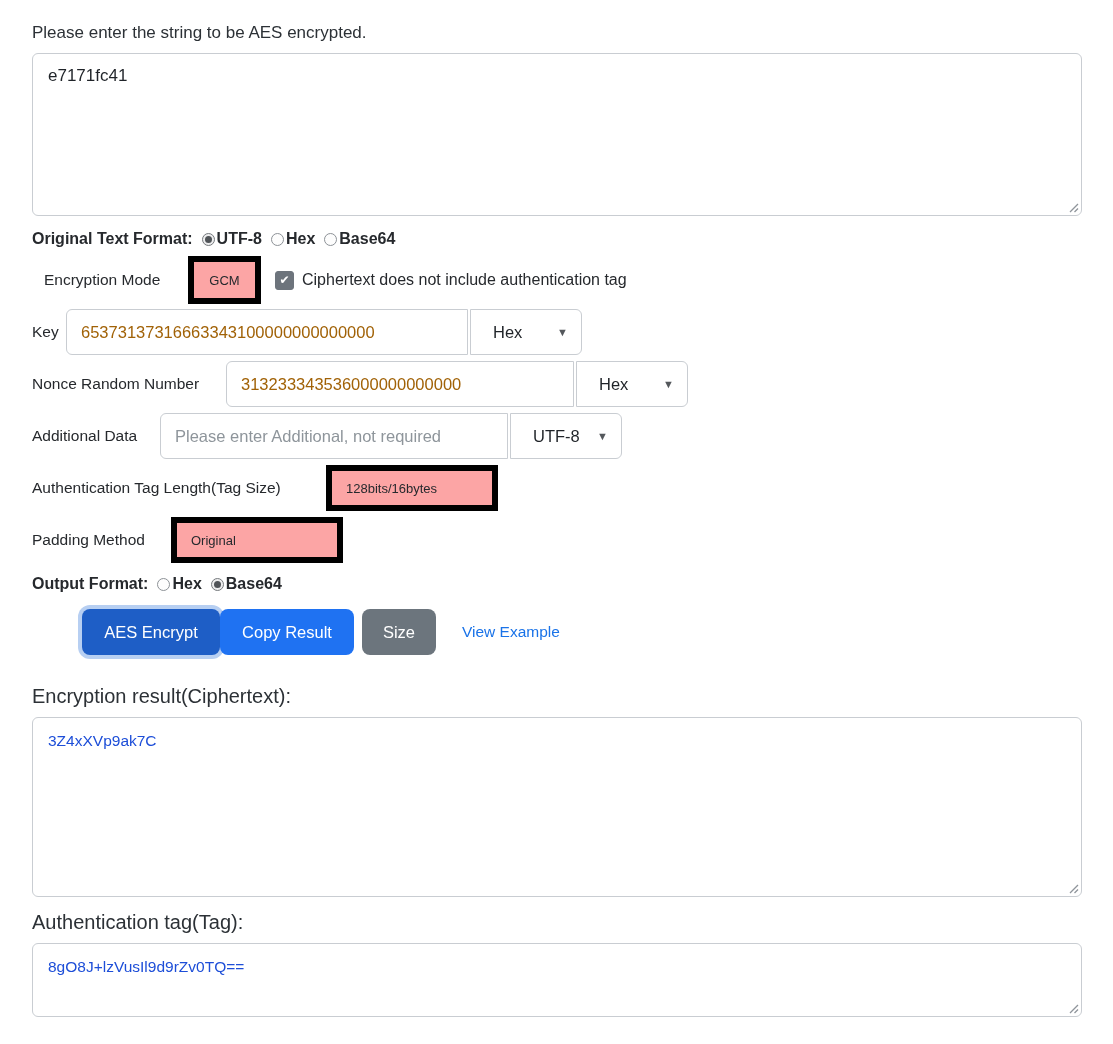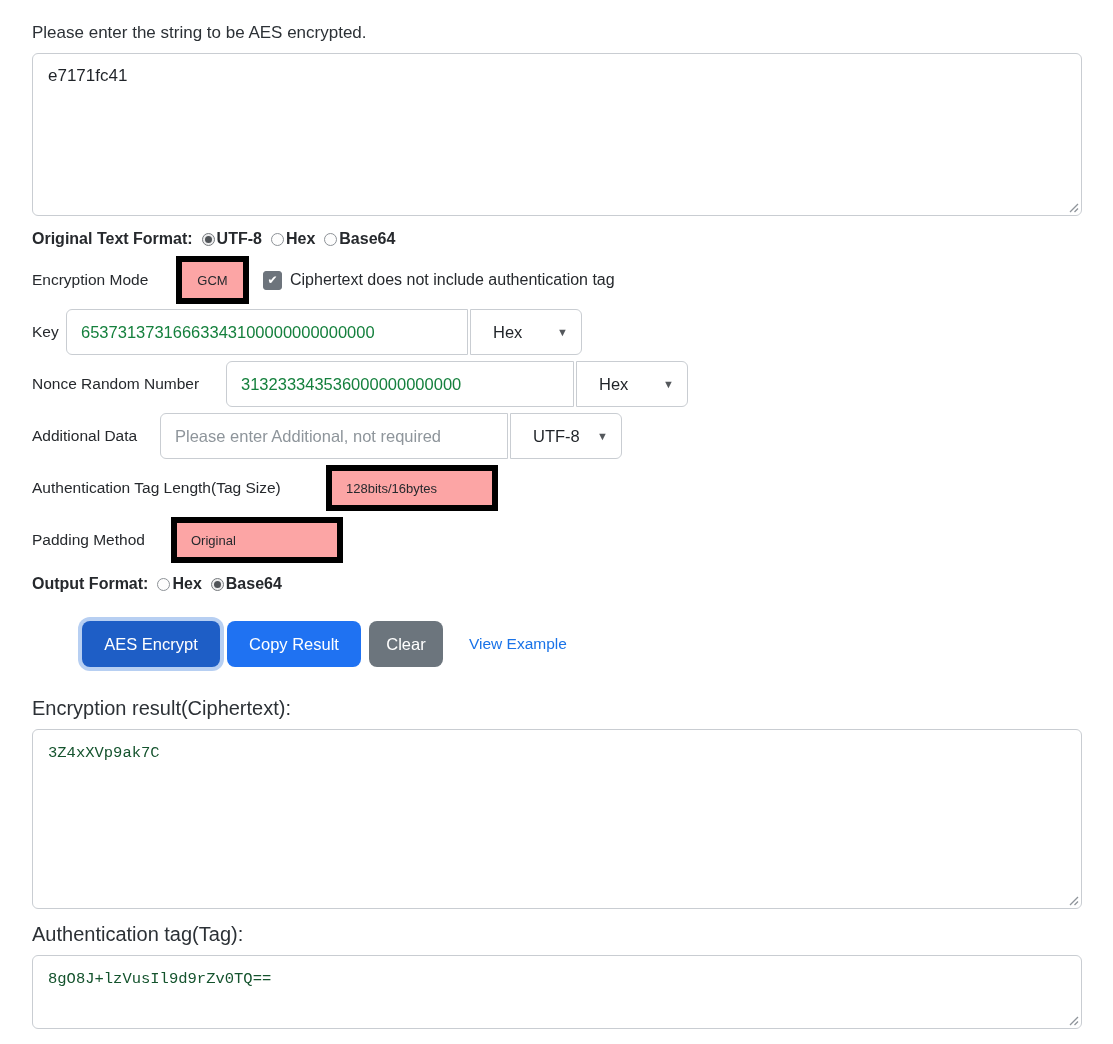--- a/index.html
+++ b/index.html
@@ -28,23 +28,23 @@
     border-radius: 6px;
     padding: 12px 15px;
     font-family: "Liberation Sans", sans-serif;
     font-size: 17px;
     color: #1f2328;
     resize: none;
     outline: none;
     background: #fff;
   }
   textarea.mono {
-    font-family: Liberation Mono, monospace;
+    font-family: Liberation Sans, sans-serif;
     font-size: 15.5px;
-    color: #14532d;
+    color: #1d4ed8;
     padding: 14px 15px;
   }
   #plaintext { height: 163px; }
   #result    { height: 180px; }
   #authtag   { height: 74px; }
   .grip { position: absolute; right: 3px; bottom: 3px; line-height: 0; }
 
   .radio-row {
     display: flex;
     align-items: flex-end;
@@ -72,35 +72,35 @@
     background: #505458;
   }
 
   .form-row {
     display: flex;
     align-items: center;
     margin-bottom: 6px;
     font-size: 15.5px;
   }
   .row-label { flex: none; }
-  .lbl-mode  { width: 144px; }
+  .lbl-mode  { width: 144px; margin-left: 12px; }
   .lbl-key   { width: 34px; }
   .lbl-nonce { width: 194px; }
   .lbl-add   { width: 128px; }
   .lbl-tag   { width: 294px; }
   .lbl-pad   { width: 139px; }
 
   .text-input {
     height: 46px;
     border: 1px solid #c9cdd2;
     border-radius: 6px 0 0 6px;
     padding: 0 14px;
     font-family: "Liberation Sans", sans-serif;
     font-size: 16.5px;
-    color: #15803d;
+    color: #a16207;
     box-sizing: border-box;
     outline: none;
   }
   .text-input::placeholder { color: #8e959b; }
   .w-key   { width: 402px; }
   .w-nonce { width: 348px; }
   .w-add   { width: 348px; }
 
   .select {
     height: 46px;
@@ -145,21 +145,21 @@
     cursor: pointer;
     flex: none;
   }
   .checkbox .check-glyph { visibility: hidden; color: #fff; font-size: 12px; line-height: 1; }
   .checkbox.checked { background: #6d747c; }
   .checkbox.checked .check-glyph { visibility: visible; }
   .checkbox-label { margin-left: 8px; font-size: 16px; }
 
   .mode-row { margin-bottom: 5px; }
 
-  .output-row { margin: 12px 0 28px 0; }
+  .output-row { margin: 12px 0 16px 0; }
 
   .buttons-row {
     display: flex;
     align-items: center;
     margin: 12px 0 30px 0;
     padding-left: 46px;
   }
   .btn {
     height: 46px;
     border: none;
@@ -168,21 +168,21 @@
     font-family: "Liberation Sans", sans-serif;
     font-size: 16.5px;
     cursor: pointer;
   }
   .btn-encrypt {
     width: 138px;
     background: #1e5ec6;
     box-shadow: 0 0 0 4px #b7cff2;
     margin-left: 4px;
   }
-  .btn-copy  { width: 134px; margin-left: 7px; background: #1f72f2; }
+  .btn-copy  { width: 134px; background: #1f72f2; }
   .btn-clear { width: 74px;  margin-left: 8px; background: #6c757d; }
   .link {
     margin-left: 26px;
     color: #1a73e8;
     font-size: 15.5px;
     cursor: pointer;
   }
 
   .section-label { font-size: 20px; margin: 0 0 9px 0; color: #2c3136; }
   .mt { margin-top: 14px; }
@@ -274,21 +274,21 @@
     </span>
     <span class="radio-option">
       <span class="radio checked"></span>
       <span>Base64</span>
     </span>
   </div>
 
   <div class="buttons-row">
     <button class="btn btn-encrypt">AES Encrypt</button>
     <button class="btn btn-copy">Copy Result</button>
-    <button class="btn btn-clear">Clear</button>
+    <button class="btn btn-clear">Size</button>
     <span class="link">View Example</span>
   </div>
 
   <div class="section-label">Encryption result(Ciphertext):</div>
   <div class="ta-wrap mb">
     <textarea id="result" class="mono" style="">3Z4xXVp9ak7C</textarea>
     <span class="grip">
       <svg width="11" height="11" viewBox="0 0 11 11">
           <path d="M10 2 L2 10 M10 6.5 L6.5 10" stroke="#8f959b" stroke-width="1.3" fill="none"></path>
         </svg>

